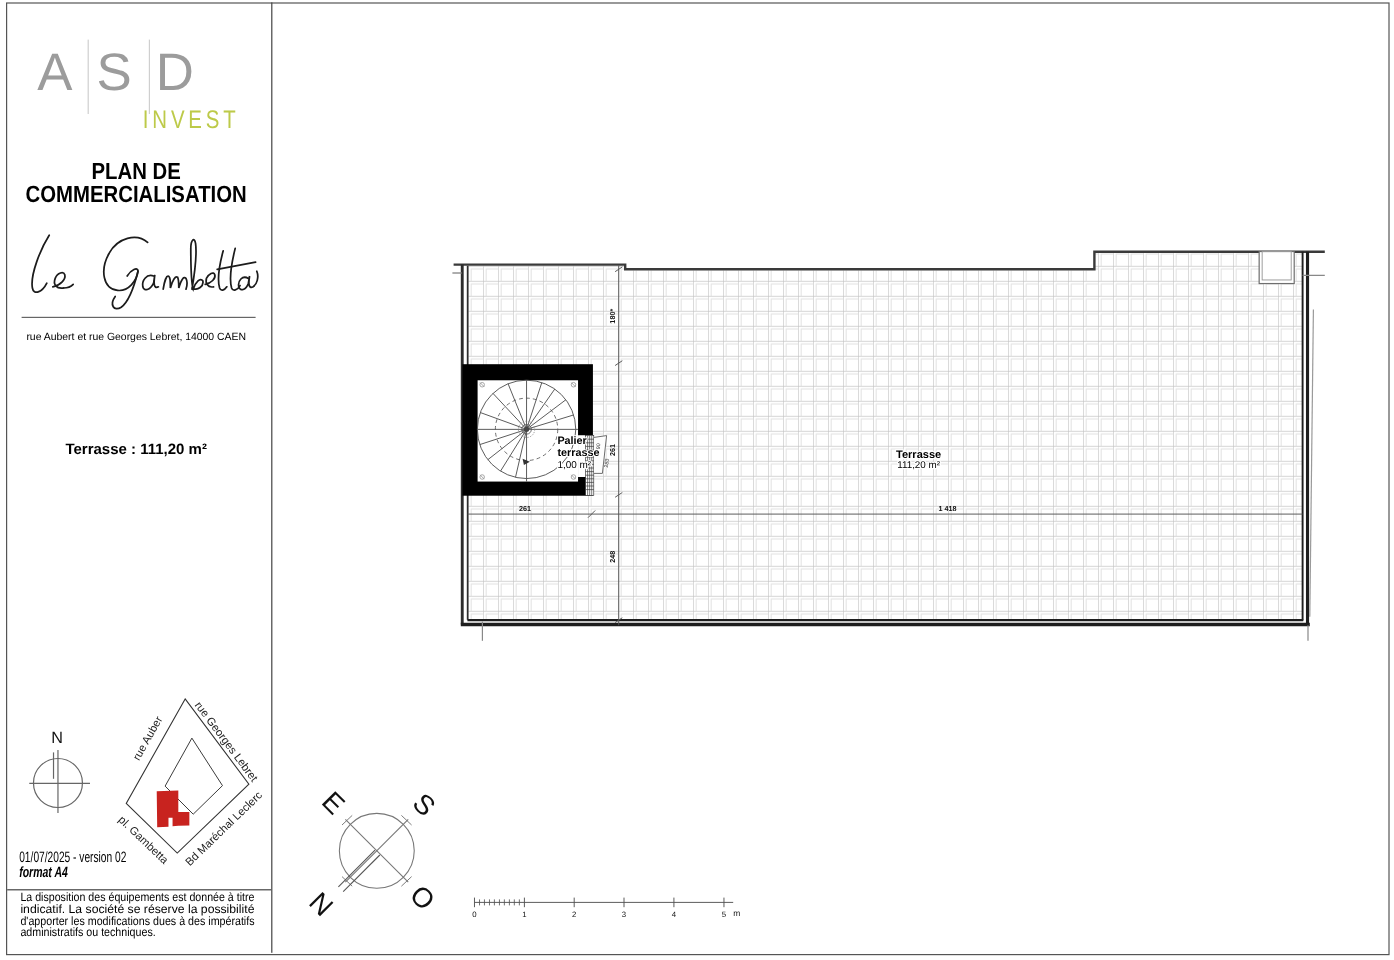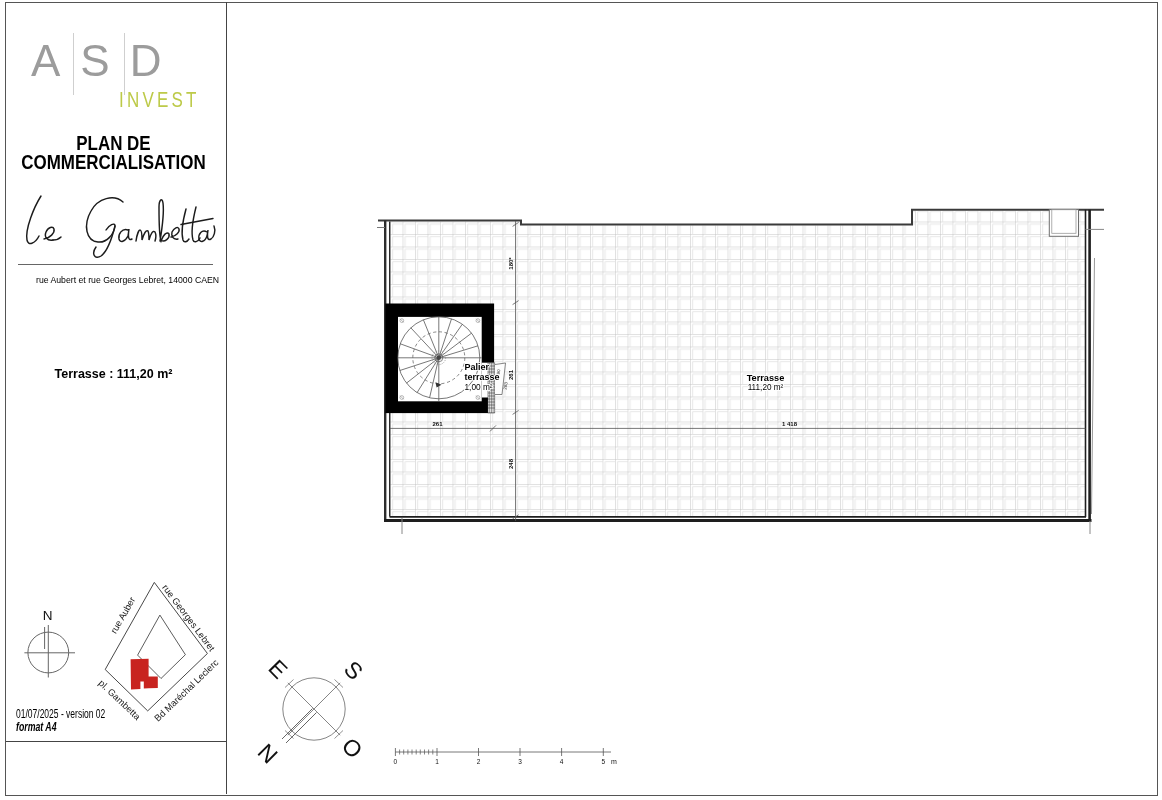--- a/index.html
+++ b/index.html
@@ -38,32 +38,38 @@
 <path d="M161,52 C166,51 170,47 169,44 C168,41 164,43 162,47 C161,51 163,55 168,54"></path>
 <path d="M176,24 C173,35 171,48 173,55 C174,58 177,57 179,54"></path>
 <path d="M186,22 C183,34 181,48 183,55 C184,58 188,57 190,53"></path>
 <path d="M171,39.5 L203,33.5"></path>
 <path d="M197,47 C192,44 188,49 189,54 C190,58 195,57 197,51 L198,45 C197,51 197,56 201,54 C204,52 206,46 204,41"></path>
 </g>
 </svg>
 
 <div class="abs" style="left:18px;top:264px;width:195px;height:1px;background:#666;"></div>
 
-<div class="abs" style="left:0px;top:275px;width:227px;font-size:8.7px;color:#000;margin-left:36px;">rue Aubert et rue Georges Lebret, 14000 CAEN</div>
+<div class="abs" style="left:0px;top:275px;width:227px;text-align:center;font-size:8.7px;color:#000;">rue Aubert et rue Georges Lebret, 14000 CAEN</div>
 
 
 
 <div class="abs" style="left:0px;top:367px;width:227px;text-align:center;font-weight:bold;font-size:12.5px;color:#000;">Terrasse&nbsp;: 111,20 m²</div>
 
 <div class="abs" style="left:16px;top:706.5px;font-size:12.5px;color:#000;transform:scaleX(0.68);transform-origin:0 0;white-space:nowrap;">01/07/2025 - version 02</div>
 
 <div class="abs" style="left:16px;top:720px;font-size:12.5px;font-style:italic;font-weight:bold;color:#000;transform:scaleX(0.7);transform-origin:0 0;white-space:nowrap;">format A4</div>
 
 <div class="abs" style="left:6px;top:741px;width:220px;height:1px;background:#444;"></div>
 
+<div class="abs" style="left:17px;top:743px;width:220px;font-size:10px;color:#000;">
+<div style="transform:scaleX(0.886);transform-origin:0 0;white-space:nowrap;">La disposition des équipements est donnée à titre</div>
+<div style="transform:scaleX(1.017);transform-origin:0 0;white-space:nowrap;margin-top:-1.2px;">indicatif. La société se réserve la possibilité</div>
+<div style="transform:scaleX(0.890);transform-origin:0 0;white-space:nowrap;margin-top:-1.2px;">d'apporter les modifications dues à des impératifs</div>
+<div style="transform:scaleX(0.890);transform-origin:0 0;white-space:nowrap;margin-top:-1.2px;">administratifs ou techniques.</div>
+</div>
 
 <svg class="abs" style="left:0;top:0;" width="1162" height="800" viewBox="0 0 1162 800">
 <defs>
 <pattern id="tile" width="12.5" height="12.5" patternUnits="userSpaceOnUse" x="390" y="221.5">
 <path d="M12.5 0H0V12.5" fill="none" stroke="#c3c3c3" stroke-width="1"></path>
 <path d="M12.5 2.6 H2.6 V12.5" fill="none" stroke="#e3e3e3" stroke-width="0.9"></path>
 </pattern>
 </defs>
 
 <polygon points="389.5,221.5 521,221.5 521,225.5 912,225.5 912,210.5 1085.5,210.5 1085.5,516.5 389.5,516.5" fill="url(#tile)" stroke="none"></polygon>

